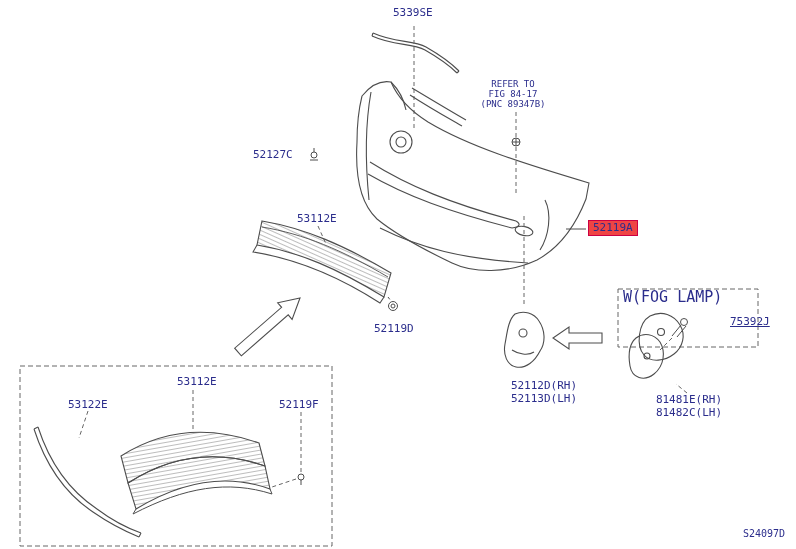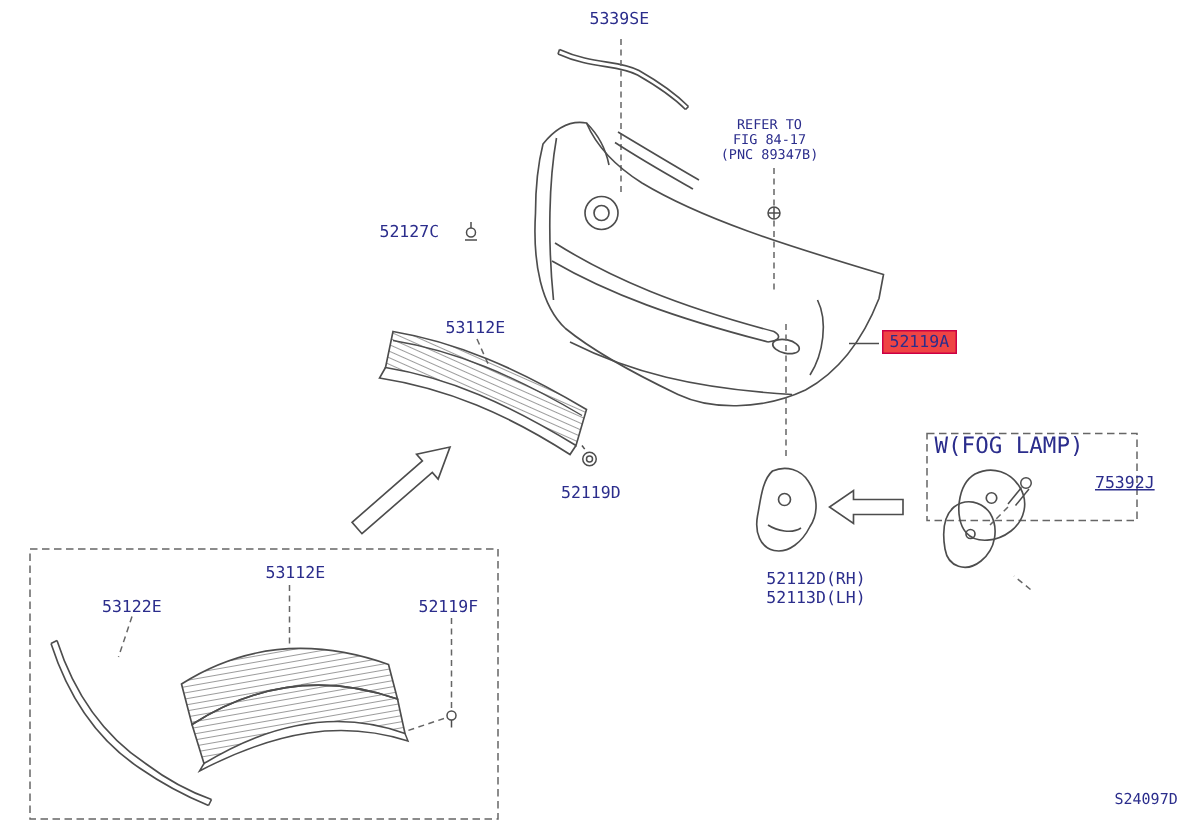--- a/index.html
+++ b/index.html
@@ -181,16 +181,20 @@
 
   <div class="lbl" style="left:68px;top:399px;">53122E</div>
 
   <div class="lbl" style="left:279px;top:399px;">52119F</div>
 
   <div class="lbl center two-line" style="left:504px;top:379px;width:80px;line-height:13px;">
     <div>52112D(RH)</div>
     <div>52113D(LH)</div>
   </div>
 
+  <div class="lbl center two-line" style="left:647px;top:393px;width:84px;line-height:13px;">
+    <div>81481E(RH)</div>
+    <div>81482C(LH)</div>
+  </div>
 
   <div class="lbl" style="left:743px;top:528px;font-size:10px;">S24097D</div>
 
 </div>
 
 </body></html>

